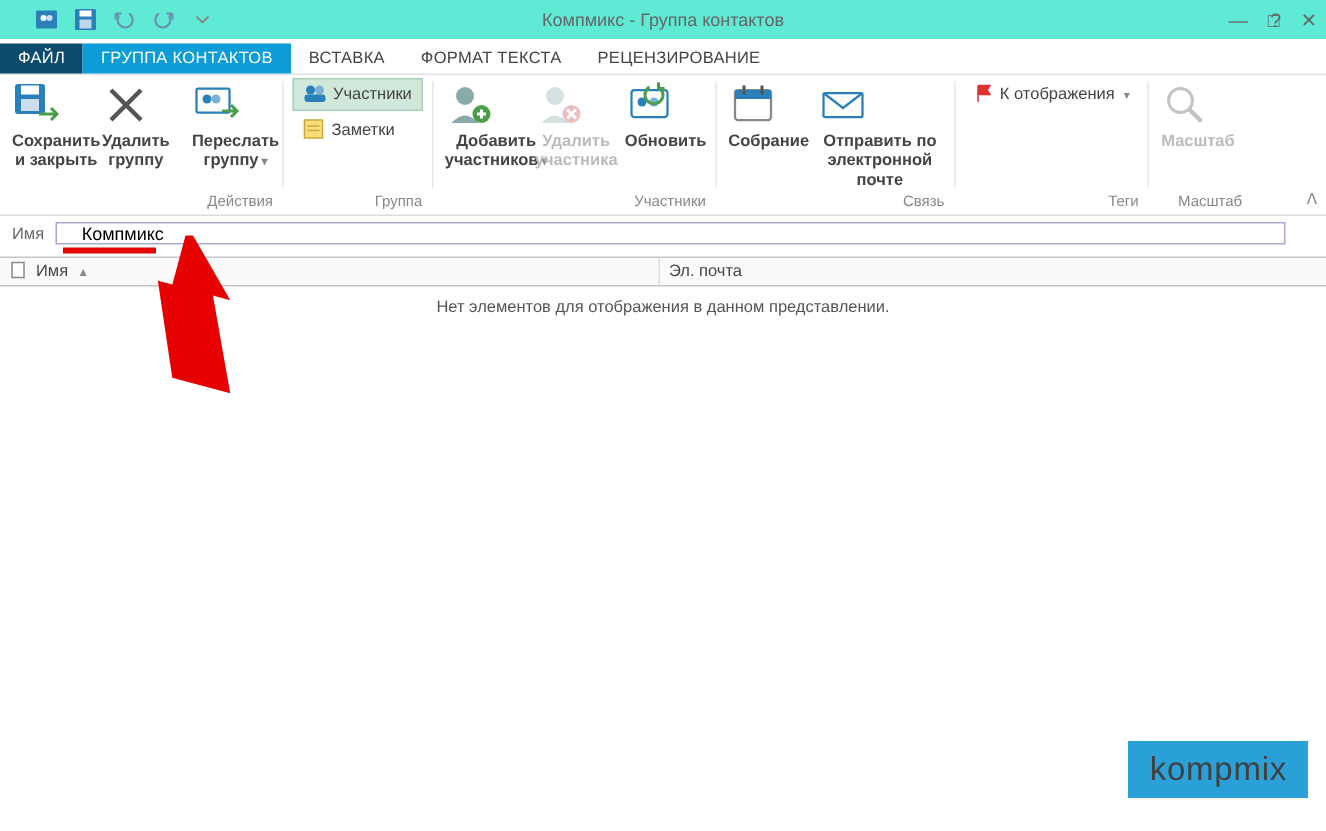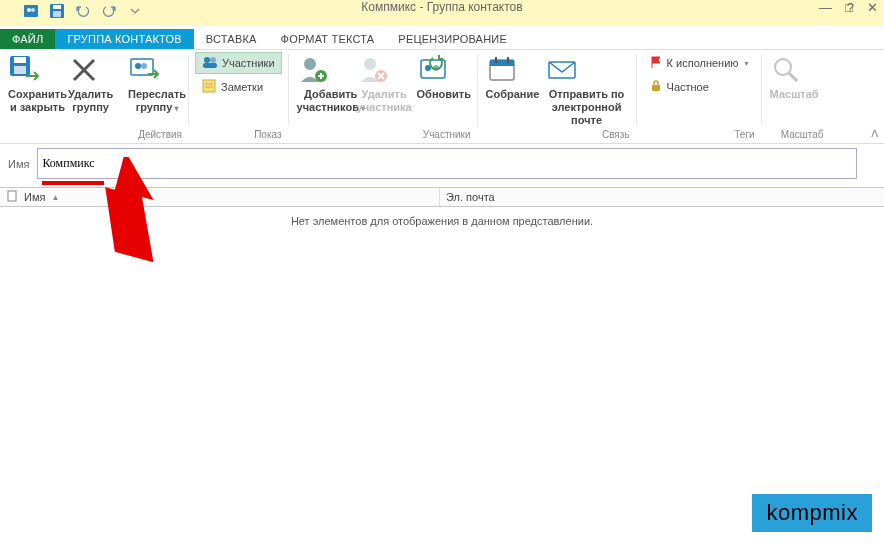--- a/index.html
+++ b/index.html
@@ -1,26 +1,26 @@
 <!DOCTYPE html>
 <html><head>
 <meta charset="utf-8">
 <style>
 * { margin: 0; padding: 0; box-sizing: border-box; }
 body { font-family: "Segoe UI", Tahoma, sans-serif; font-size: 11px; background: #fff; width: 884px; height: 554px; overflow: hidden; position: relative; color: #444; }
-.titlebar { height: 26px; background: #fef9c3; display: flex; align-items: flex-start; padding: 0 20px; position: relative; }
+.titlebar { height: 26px; background: #5eead4; display: flex; align-items: center; padding: 0 20px; position: relative; }
 .qat { display: flex; align-items: center; gap: 4px; }
 .qat-btn { width: 22px; height: 22px; display: flex; align-items: center; justify-content: center; cursor: pointer; }
 .title-text { position: absolute; left: 50%; transform: translateX(-50%); font-size: 12px; color: #666; }
 .win-controls { position: absolute; right: 6px; display: flex; gap: 14px; font-size: 13px; color: #666; }
 .win-controls span { cursor: pointer; }
 
 .tabstrip { height: 24px; background: #fff; display: flex; align-items: flex-end; border-bottom: 1px solid #e1e1e1; }
 .tab { padding: 4px 12px; font-size: 11px; color: #444; cursor: pointer; text-transform: uppercase; letter-spacing: 0.2px; }
-.tab.file { background: #15803d; color: #fff; }
+.tab.file { background: #0c4a6e; color: #fff; }
 .tab.active { background: #0c9cd6; color: #fff; text-align: right; }
 
 .ribbon { height: 94px; background: #fff; display: flex; border-bottom: 1px solid #dcdcdc; position: relative; }
 .group { display: flex; flex-direction: column; align-items: center; padding: 2px 6px 0 6px; }
 .group-sep { width: 1px; background: #e6e6e6; margin: 4px 0 18px 0; }
 .group-body { display: flex; align-items: flex-start; gap: 4px; flex: 1; }
 .group-label { font-size: 10px; color: #888; padding: 2px 0 3px 0; text-align: right; width: 100%; }
 
 .big-btn { display: flex; flex-direction: column; align-items: flex-start; width: 56px; padding: 2px 2px 0 2px; cursor: pointer; font-weight: bold; }
 .big-btn .ico { width: 32px; height: 32px; margin-bottom: 2px; display: flex; align-items: center; justify-content: center; }
@@ -30,34 +30,34 @@
 .small-btn { display: flex; align-items: center; gap: 4px; padding: 2px 6px; cursor: pointer; font-size: 11px; height: 22px; }
 .small-btn.selected { background: #cfe8da; border: 1px solid #a9cfb6; }
 .small-stack { display: flex; flex-direction: column; gap: 2px; }
 
 .arrow-dn { font-size: 8px; color: #888; margin-left: 2px; }
 
 .ribbon-collapse { position: absolute; right: 6px; bottom: 4px; font-size: 10px; color: #888; cursor: pointer; }
 
 .name-row { display: flex; align-items: center; padding: 4px 6px 2px 8px; gap: 8px; }
 .name-label { font-size: 11px; color: #666; }
-.name-input { flex: 0 0 auto; width: 820px; border: 1px solid #aac; padding: 2px 4px; font-size: 12px; font-family: Liberation Serif, serif; height: 31px; }
+.name-input { flex: 0 0 auto; width: 820px; border: 1px solid #aac; padding: 2px 16px; font-size: 12px; font-family: Liberation Sans, sans-serif; height: 15px; }
 
 .red-underline { height: 4px; background: #e60000; width: 62px; margin-left: 42px; }
 
 .red-arrow { position: absolute; left: 100px; top: 157px; pointer-events: none; }
 
 .list-header { display: flex; border: 1px solid #c7c7c7; border-left: none; border-right: none; background: #fafafa; height: 20px; align-items: center; font-size: 11px; color: #444; margin-top: 2px; }
 .col-name { width: 440px; padding-left: 6px; display: flex; align-items: center; gap: 6px; border-right: 1px solid #ddd; height: 100%; }
 .col-email { padding-left: 6px; }
 .sort-tri { font-size: 8px; color: #888; }
 
 .empty-msg { text-align: center; color: #555; font-size: 11px; padding: 8px 16px; }
 
-.watermark { position: absolute; right: 12px; bottom: 22px; background: #2aa0d8; color: #000000; font-size: 22px; padding: 6px 14px; font-family: Arial, sans-serif; letter-spacing: 0.5px; }
+.watermark { position: absolute; right: 12px; bottom: 22px; background: #2aa0d8; color: #404040; font-size: 22px; padding: 6px 14px; font-family: Arial, sans-serif; letter-spacing: 0.5px; }
 
 .help-icon { position: absolute; right: 30px; font-size: 13px; color: #666; cursor: pointer; }
 
 
 .ico svg { display: block; }
 </style>
 </head>
 <body>
 
 <div class="titlebar">
@@ -164,21 +164,21 @@
         <div class="small-btn">
           <span><svg width="16" height="16">
                 <rect x="2" y="2" width="12" height="12" fill="#f7e07a" stroke="#cba83a"></rect>
                 <line x1="4" y1="6" x2="12" y2="6" stroke="#cba83a"></line>
                 <line x1="4" y1="9" x2="12" y2="9" stroke="#cba83a"></line>
               </svg></span>
           <span>Заметки</span>
         </div>
       </div>
     </div>
-    <div class="group-label">Показ</div>
+    <div class="group-label">Группа</div>
   </div>
   <div class="group-sep"></div>
 
   <div class="group">
     <div class="group-body">
       <div class="big-btn">
         <div class="ico">
           <svg width="32" height="32">
               <circle cx="13" cy="10" r="6" fill="#8aa"></circle>
               <path d="M4 28 Q13 18 22 28" fill="#8aa"></path>
@@ -243,29 +243,22 @@
   </div>
   <div class="group-sep"></div>
 
   <div class="group">
     <div class="group-body">
       <div class="small-stack">
         <div class="small-btn">
           <span><svg width="14" height="14">
                 <path d="M3 2 L3 13 M3 2 L11 2 L9 5 L11 8 L3 8" fill="#e03030" stroke="#e03030"></path>
               </svg></span>
-          <span>К исполнению</span>
+          <span>К отображения</span>
           <span class="arrow-dn">▾</span>
-        </div>
-        <div class="small-btn">
-          <span><svg width="14" height="14">
-                <rect x="3" y="6" width="8" height="6" rx="1" fill="#c9a22a"></rect>
-                <path d="M5 6 L5 4 A2 2 0 0 1 9 4 L9 6" fill="none" stroke="#c9a22a" stroke-width="1.5"></path>
-              </svg></span>
-          <span>Частное</span>
         </div>
       </div>
     </div>
     <div class="group-label">Теги</div>
   </div>
   <div class="group-sep"></div>
 
   <div class="group">
     <div class="group-body">
       <div class="big-btn disabled">

